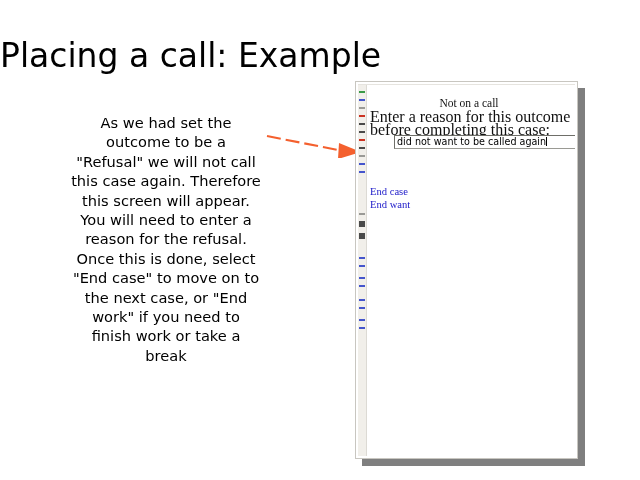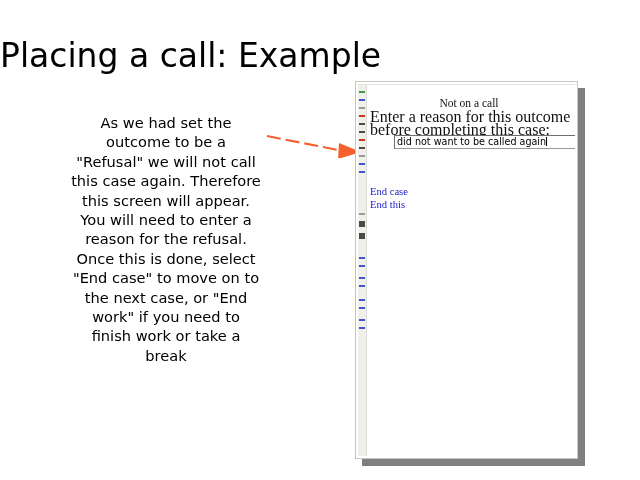--- a/index.html
+++ b/index.html
@@ -139,20 +139,20 @@
       <div class="shot-page">
 
         <div class="shot-heading">Not on a call</div>
 
         <div class="shot-instr">Enter a reason for this outcome before completing this case:</div>
 
         <div class="shot-input"><span>did not want to be called again</span><span class="caret"></span></div>
 
         <div class="shot-links">
           <a>End case</a>
-          <a>End this</a>
+          <a>End want</a>
         </div>
 
       </div>
     </div>
   </div>
 
 </div>
 
 </body></html>

